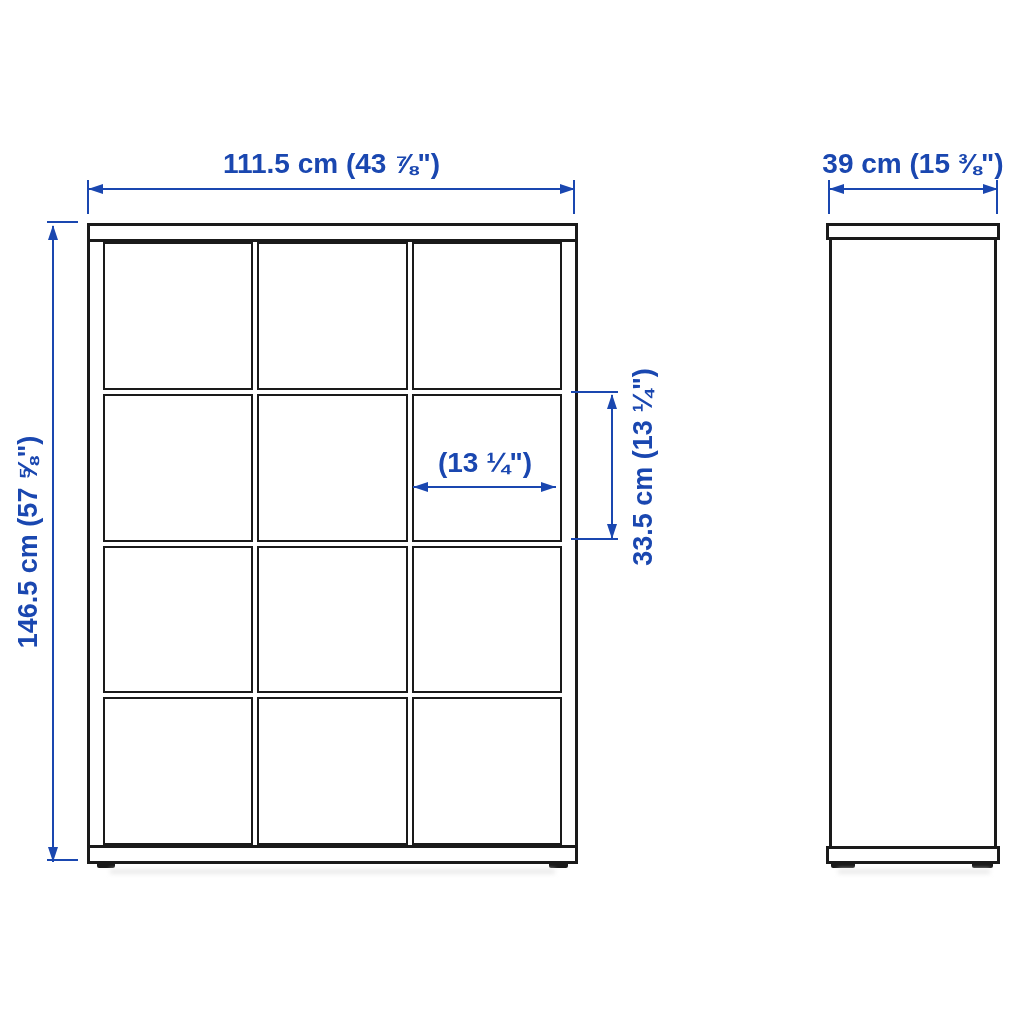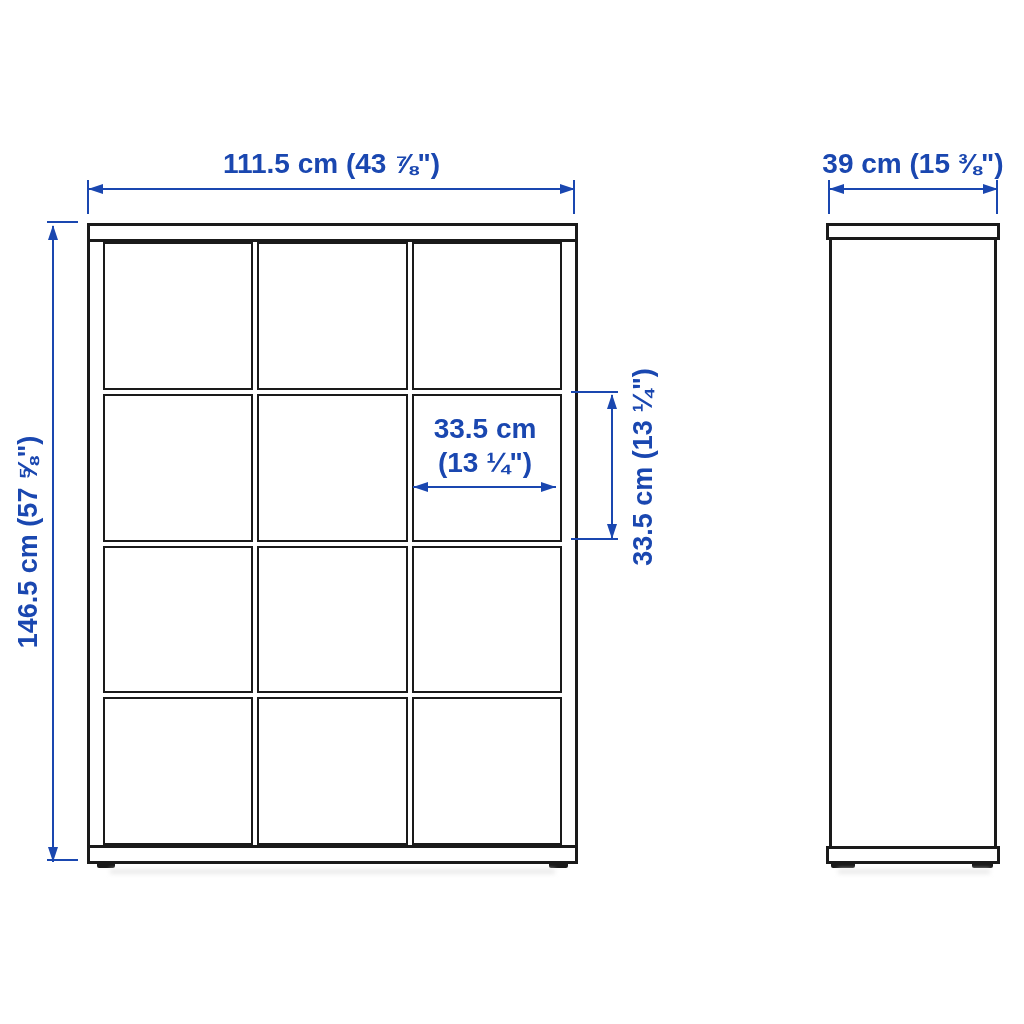--- a/index.html
+++ b/index.html
@@ -146,21 +146,20 @@
   <div class="ext d-ext-l"></div>
   <div class="ext d-ext-r"></div>
 
   <div class="dim-label rot h-label">146.5 cm (57 ⅝")</div>
   <div class="dim-v-line h-line"></div>
   <div class="arr arr-up h-arr-up"></div>
   <div class="arr arr-down h-arr-dn"></div>
   <div class="tick h-tick-t"></div>
   <div class="tick h-tick-b"></div>
 
-  <div class="dim-label cw-label1">33.5 cm</div>
   <div class="dim-label cw-label2">(13 ¼")</div>
   <div class="dim-h-line cw-line"></div>
   <div class="arr arr-left cw-arr-l"></div>
   <div class="arr arr-right cw-arr-r"></div>
 
   <div class="dim-label rot ch-label">33.5 cm (13 ¼")</div>
   <div class="dim-v-line ch-line"></div>
   <div class="arr arr-up ch-arr-up"></div>
   <div class="arr arr-down ch-arr-dn"></div>
   <div class="tick ch-tick-t"></div>

